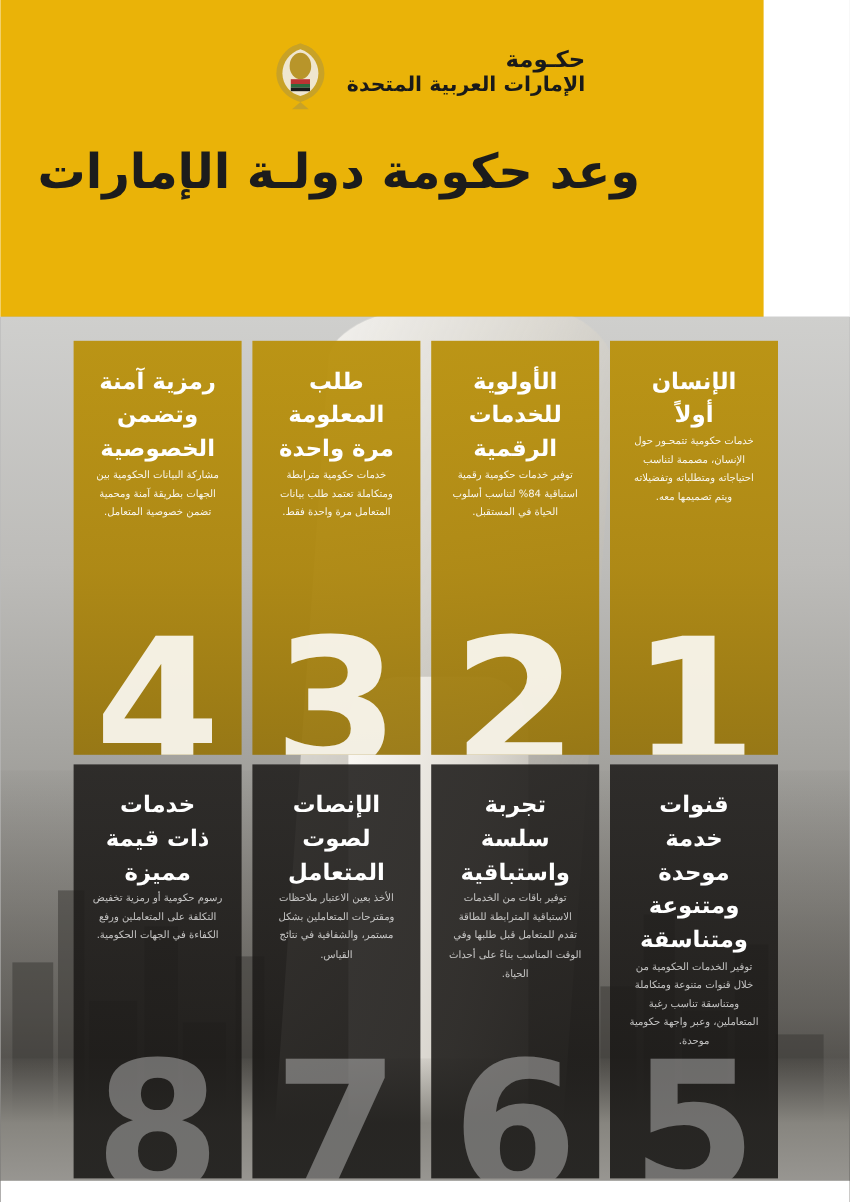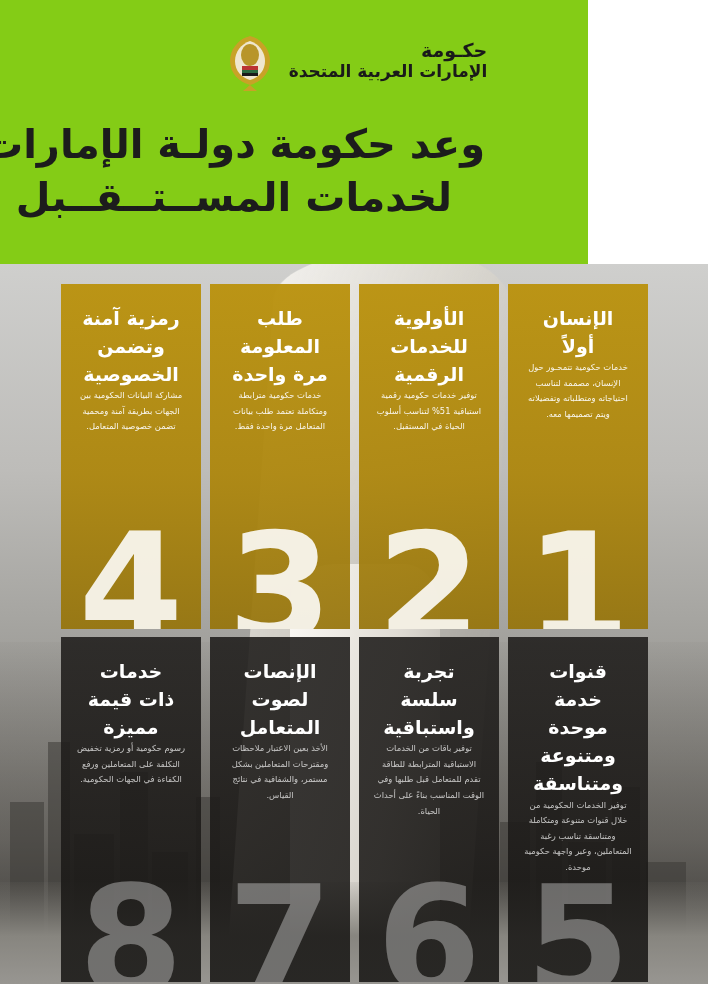--- a/index.html
+++ b/index.html
@@ -14,23 +14,23 @@
     position: relative;
     width: 708px;
     height: 1002px;
     background: #ffffff;
   }
 
   
   .header {
     position: absolute;
     top: 0; left: 0;
-    width: 588px;
+    width: 636px;
     height: 264px;
-    background: #84cc16;
+    background: #eab308;
   }
   .emblem-row {
     position: absolute;
     top: 28px;
     left: 0;
     width: 708px;
     display: flex;
     flex-direction: row;
     align-items: center;
     justify-content: center;
@@ -203,21 +203,20 @@
           <rect x="21" y="38" width="16" height="4" fill="#b33"></rect>
           <rect x="21" y="42" width="16" height="3" fill="#2c6b3f"></rect>
           <rect x="21" y="45" width="16" height="3" fill="#1a1a1a"></rect>
           <path d="M29 57 L22 63 L36 63 Z" fill="#c8a227"></path>
         </svg>
       </div>
     </div>
 
     <div class="title-block">
       <div class="title-line">وعد حكومة دولـة الإمارات</div>
-      <div class="title-line">لخدمات المســتــقــبل</div>
     </div>
   </div>
 
   <div class="body-area">
     <div class="bg-sky"></div>
     <div class="bg-city">
       <div class="bld" style="left:10px;  width:34px; height:200px;"></div>
       <div class="bld" style="left:48px;  width:22px; height:260px;"></div>
       <div class="bld" style="left:74px;  width:40px; height:168px;"></div>
       <div class="bld" style="left:120px; width:28px; height:230px;"></div>
@@ -243,21 +242,21 @@
         <div class="card-desc">خدمات حكومية تتمحـور حول الإنسان، مصممة لتناسب احتياجاته ومتطلباته وتفضيلاته ويتم تصميمها معه.</div>
         <div class="card-num">1</div>
       </div>
 
       <div class="card">
         <div class="card-title">
           <div>الأولوية</div>
           <div>للخدمات</div>
           <div>الرقمية</div>
         </div>
-        <div class="card-desc">توفير خدمات حكومية رقمية استباقية 51% لتناسب أسلوب الحياة في المستقبل.</div>
+        <div class="card-desc">توفير خدمات حكومية رقمية استباقية 84% لتناسب أسلوب الحياة في المستقبل.</div>
         <div class="card-num">2</div>
       </div>
 
       <div class="card">
         <div class="card-title">
           <div>طلب</div>
           <div>المعلومة</div>
           <div>مرة واحدة</div>
         </div>
         <div class="card-desc">خدمات حكومية مترابطة ومتكاملة تعتمد طلب بيانات المتعامل مرة واحدة فقط.</div>

